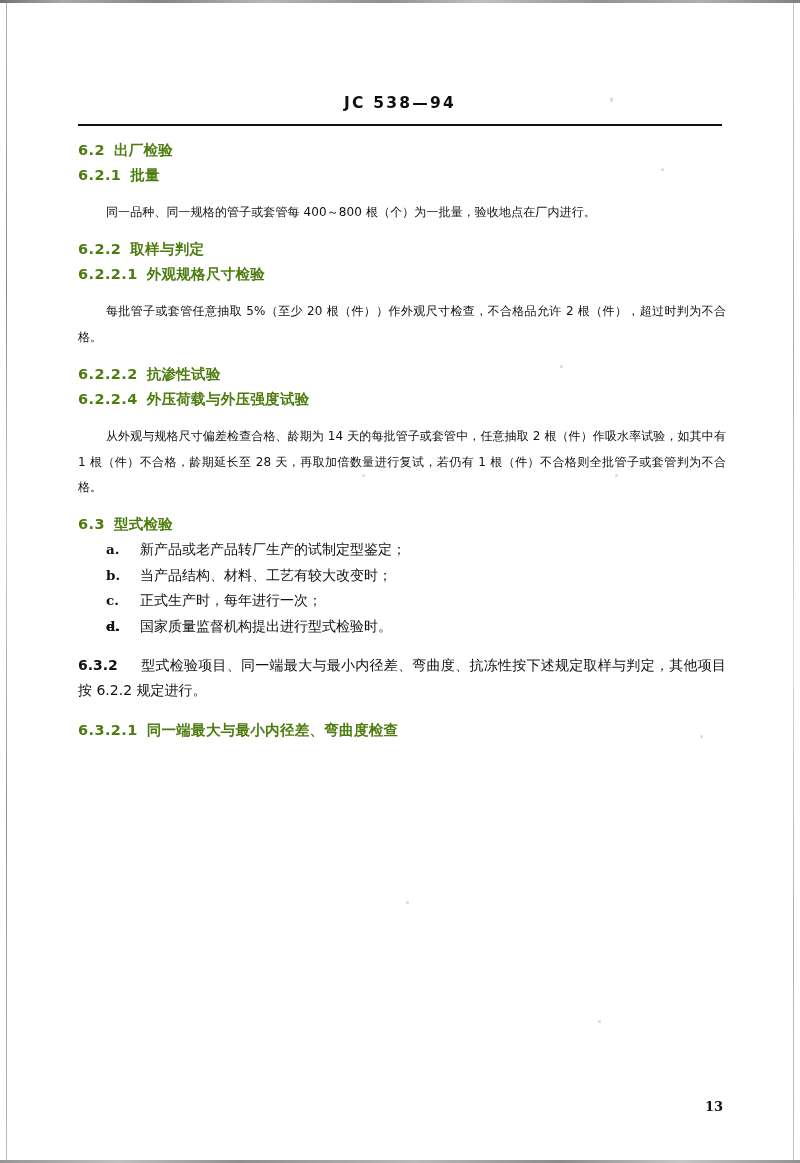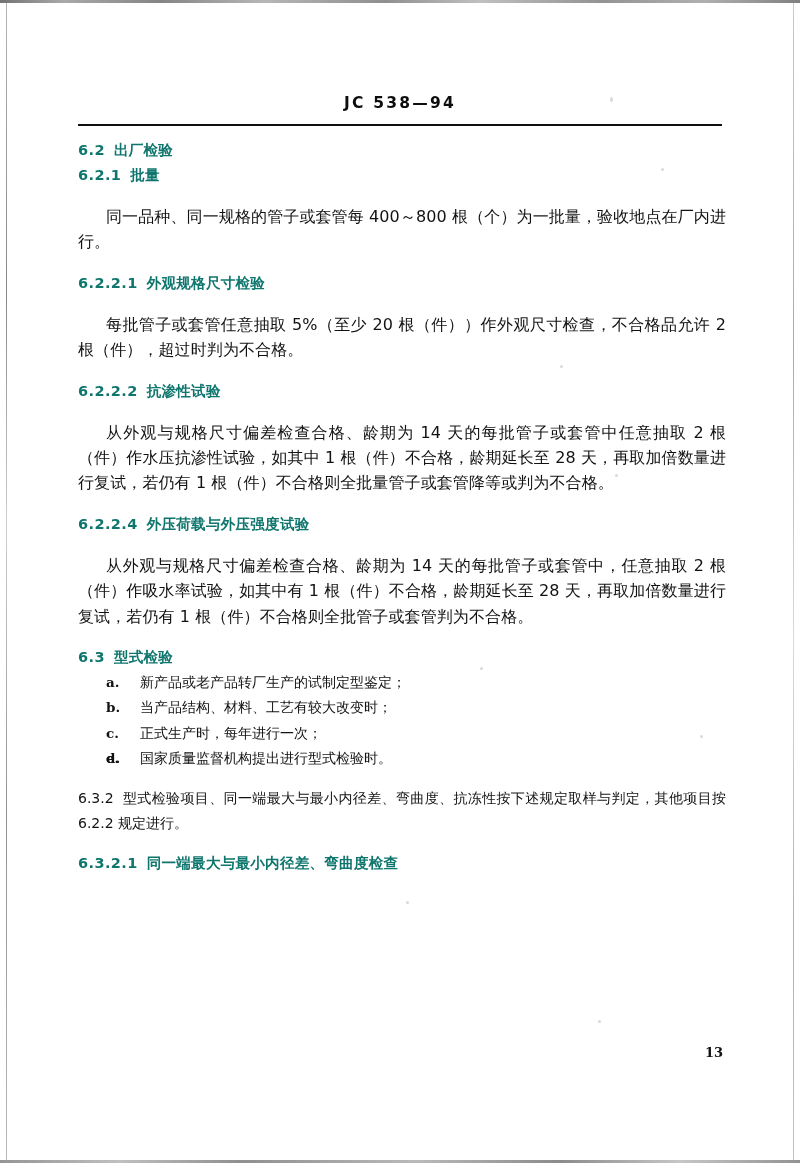--- a/index.html
+++ b/index.html
@@ -52,70 +52,70 @@
     position:absolute;left:78px;top:124px;width:644px;height:2px;
     background:#101010;
   }
   .content{
     position:absolute;left:78px;top:138px;width:648px;
   }
   .h-sec{
     font-weight:bold;
     font-size:14.5px;
     line-height:25px;
-    color:#0f766e;
+    color:#4d7c0f;
     letter-spacing:.3px;
     white-space:nowrap;
   }
   .h-sec .num{
     display:inline-block;
     margin-right:9px;
     letter-spacing:.4px;
   }
   .para{
-    font-size:16px;
+    font-size:12px;
     line-height:25.4px;
     text-indent:28px;
     text-align:justify;
     text-justify:inter-ideograph;
     color:#121212;
     letter-spacing:.1px;
   }
   .para-inline{
     font-size:14px;
     line-height:25.4px;
     text-align:justify;
     text-justify:inter-ideograph;
     color:#121212;
     text-indent:0;
   }
   .para-inline .num{
-    font-weight:normal;
+    font-weight:bold;
     display:inline-block;
-    margin-right:9px;
+    margin-right:23px;
   }
   .list{
     margin:0;padding:0;list-style:none;
   }
   .list li{
     font-size:14px;
     line-height:25.4px;
     color:#121212;
     padding-left:62px;
     position:relative;
     white-space:nowrap;
   }
   .list li .marker{
     position:absolute;left:28px;top:0;
     font-weight:bold;
     font-family:"DejaVu Serif","Liberation Serif",serif;
     font-size:13.5px;
   }
   .pagenum{
-    position:absolute;right:77px;top:1045px;
+    position:absolute;right:77px;top:1099px;
     font-family:"DejaVu Serif","Liberation Serif",serif;
     font-size:13px;
     font-weight:bold;
     color:#121212;
   }
   
   .speck{position:absolute;background:#b9b9b9;border-radius:50%;opacity:.55;}
 </style>
 </head>
 <body>
@@ -148,32 +148,34 @@
     <div class="h-sec">
       <span class="num">6.2</span><span>出厂检验</span>
     </div>
 
     <div class="h-sec">
       <span class="num">6.2.1</span><span>批量</span>
     </div>
 
     <p class="para">同一品种、同一规格的管子或套管每 400～800 根（个）为一批量，验收地点在厂内进行。</p>
 
+    <div class="h-sec">
+      <span class="num">6.2.2</span><span>取样与判定</span>
+    </div>
 
     <div class="h-sec">
       <span class="num">6.2.2.1</span><span>外观规格尺寸检验</span>
     </div>
 
     <p class="para">每批管子或套管任意抽取 5%（至少 20 根（件））作外观尺寸检查，不合格品允许 2 根（件），超过时判为不合格。</p>
 
     <div class="h-sec">
       <span class="num">6.2.2.2</span><span>抗渗性试验</span>
     </div>
 
-    <p class="para">从外观与规格尺寸偏差检查合格、龄期为 14 天的每批管子或套管中任意抽取 2 根（件）作水压抗渗性试验，如其中 1 根（件）不合格，龄期延长至 28 天，再取加倍数量进行复试，若仍有 1 根（件）不合格则全批量管子或套管降等或判为不合格。</p>
 
 
 
     <div class="h-sec">
       <span class="num">6.2.2.4</span><span>外压荷载与外压强度试验</span>
     </div>
 
 
 
     <p class="para">从外观与规格尺寸偏差检查合格、龄期为 14 天的每批管子或套管中，任意抽取 2 根（件）作吸水率试验，如其中有 1 根（件）不合格，龄期延长至 28 天，再取加倍数量进行复试，若仍有 1 根（件）不合格则全批管子或套管判为不合格。</p>

